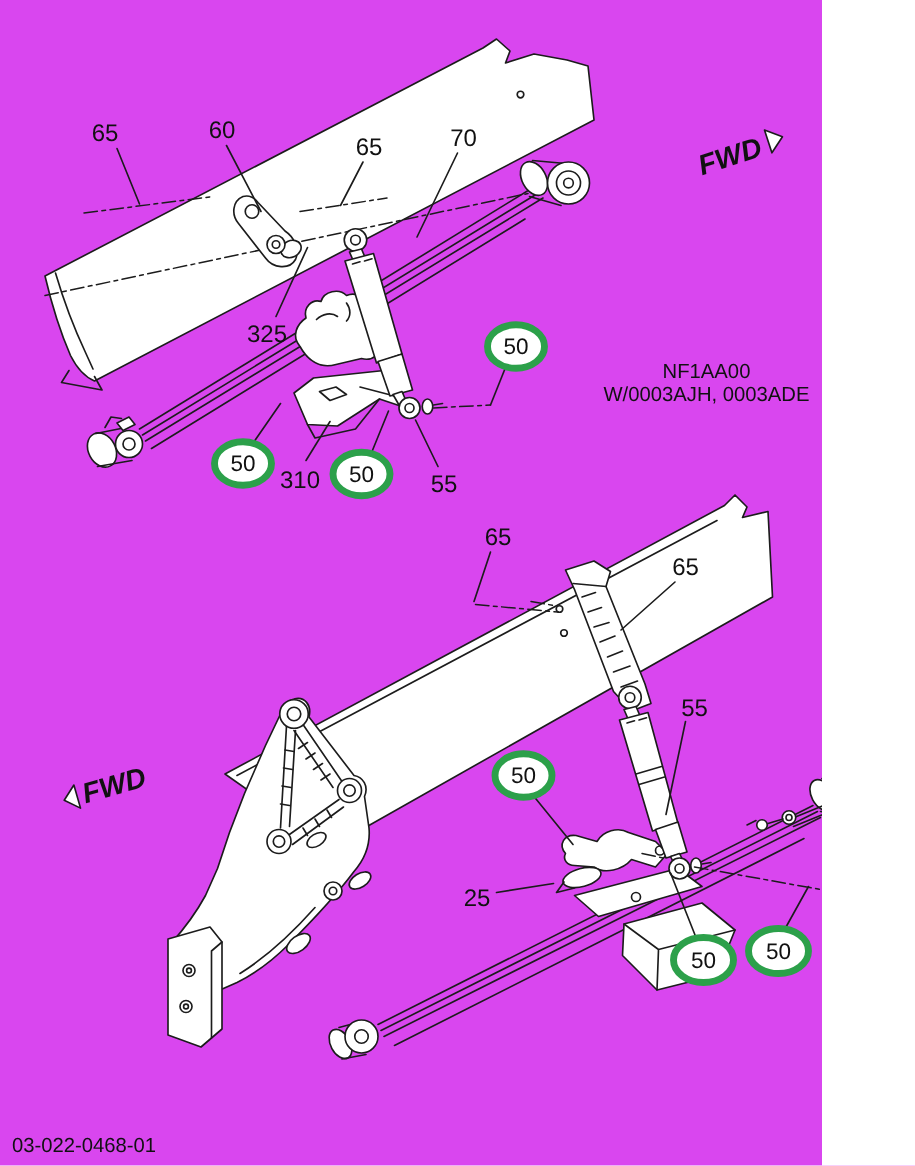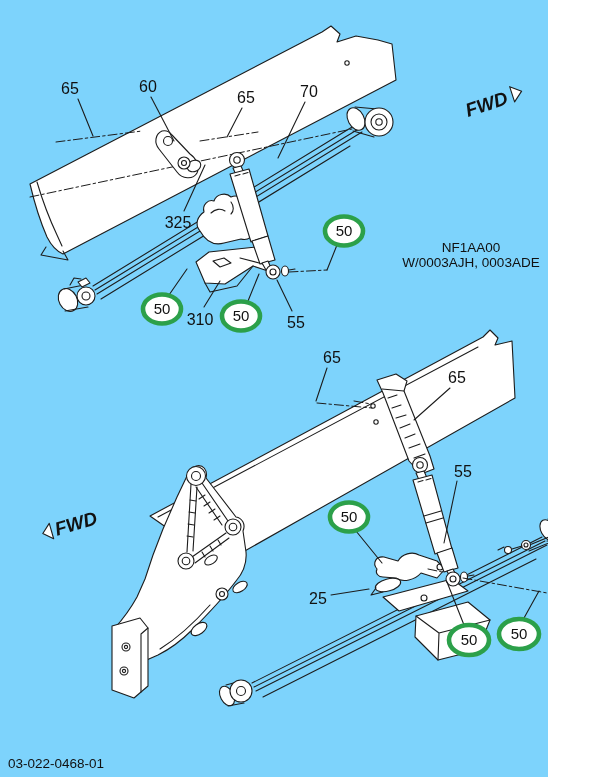--- a/index.html
+++ b/index.html
@@ -1,16 +1,16 @@
 <!DOCTYPE html>
 <html><head>
 <meta charset="utf-8">
 <style>
   html,body{margin:0;padding:0;background:#ffffff}
-  .page{position:relative;width:548px;height:777px;background:#7dd3fc;overflow:hidden}
+  .page{position:relative;width:548px;height:777px;background:#d946ef;overflow:hidden}
   svg{display:block}
   .art{stroke:#1c1c1c;stroke-width:1.1;fill:none;stroke-linejoin:round;stroke-linecap:round}
   .w{fill:#ffffff}
   .cl{stroke-dasharray:9 3 2.5 3;stroke-width:1}
   .lbl{font-family:"Liberation Sans",sans-serif;font-size:16px;fill:#111;stroke:none;text-anchor:middle}
   .sm{font-family:"Liberation Sans",sans-serif;font-size:13.5px;fill:#111;stroke:none}
   .smc{font-family:"Liberation Sans",sans-serif;font-size:13.5px;fill:#111;stroke:none;text-anchor:middle}
   .fwd{font-family:"Liberation Sans",sans-serif;font-size:19px;font-weight:bold;font-style:italic;fill:#111;stroke:none}
   .hlo{fill:#ffffff;stroke-width:4.6}
   .hlt{font-family:"Liberation Sans",sans-serif;font-size:15px;fill:#111;stroke:none;text-anchor:middle}

